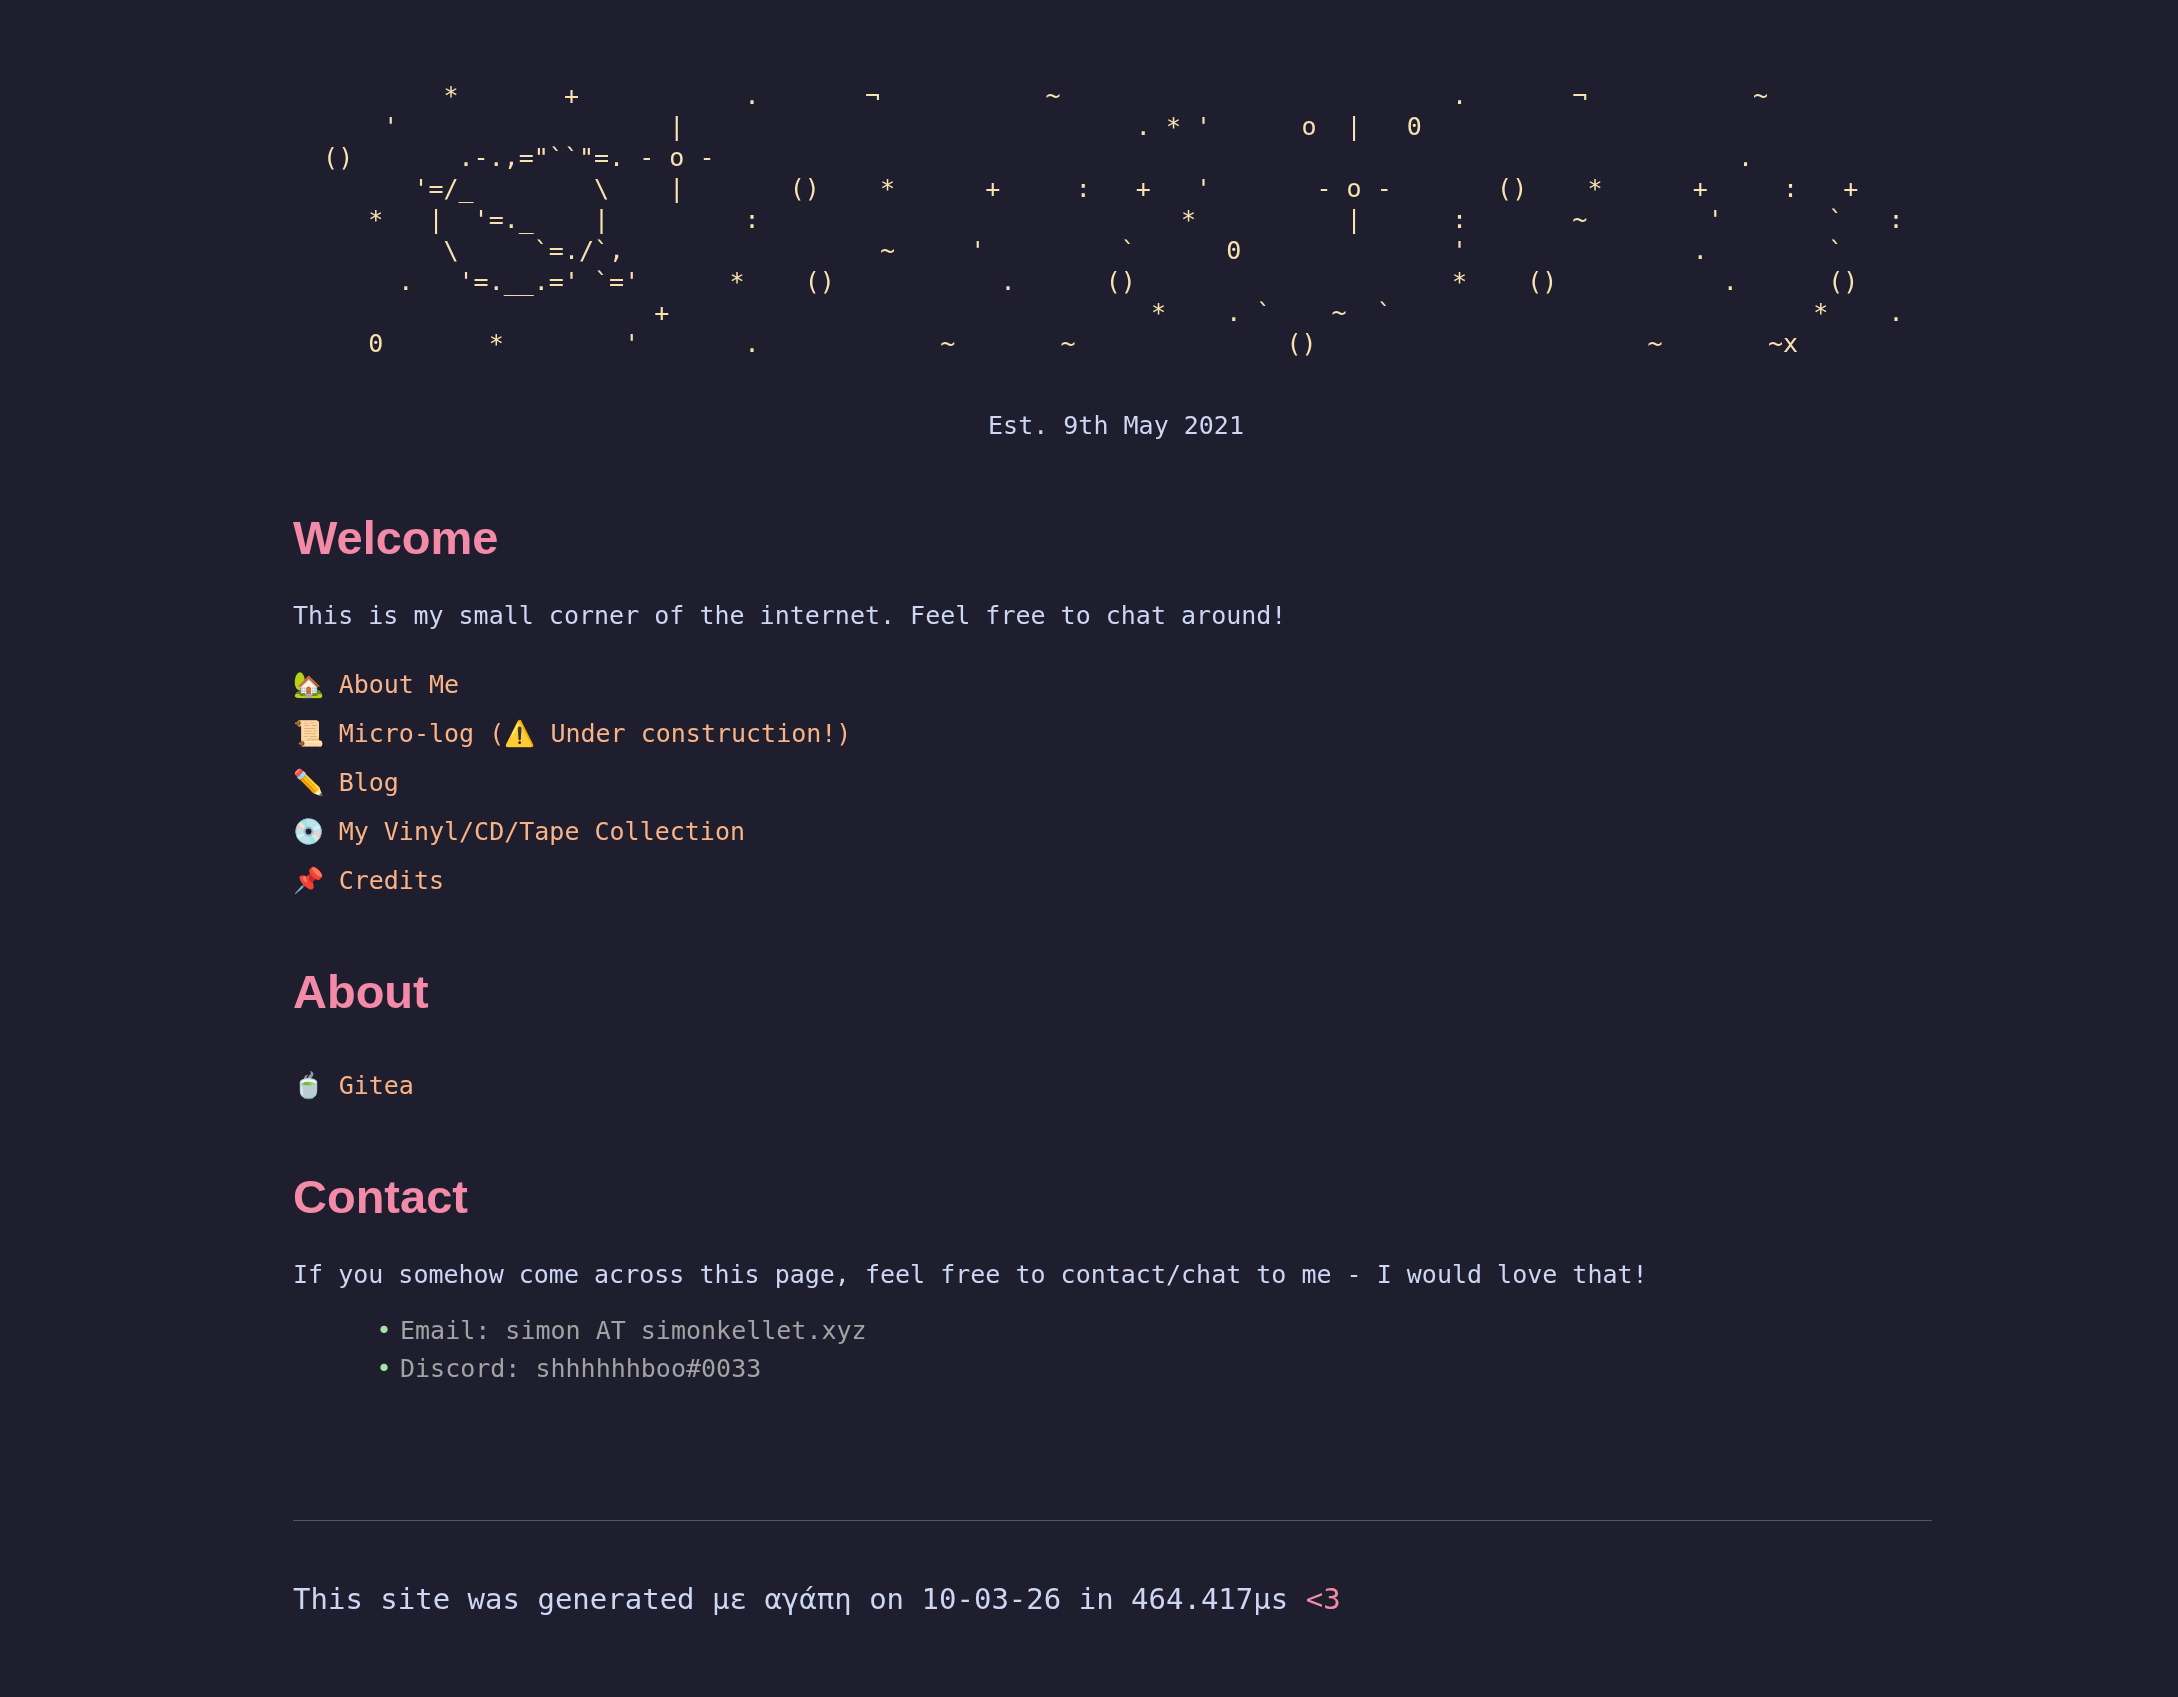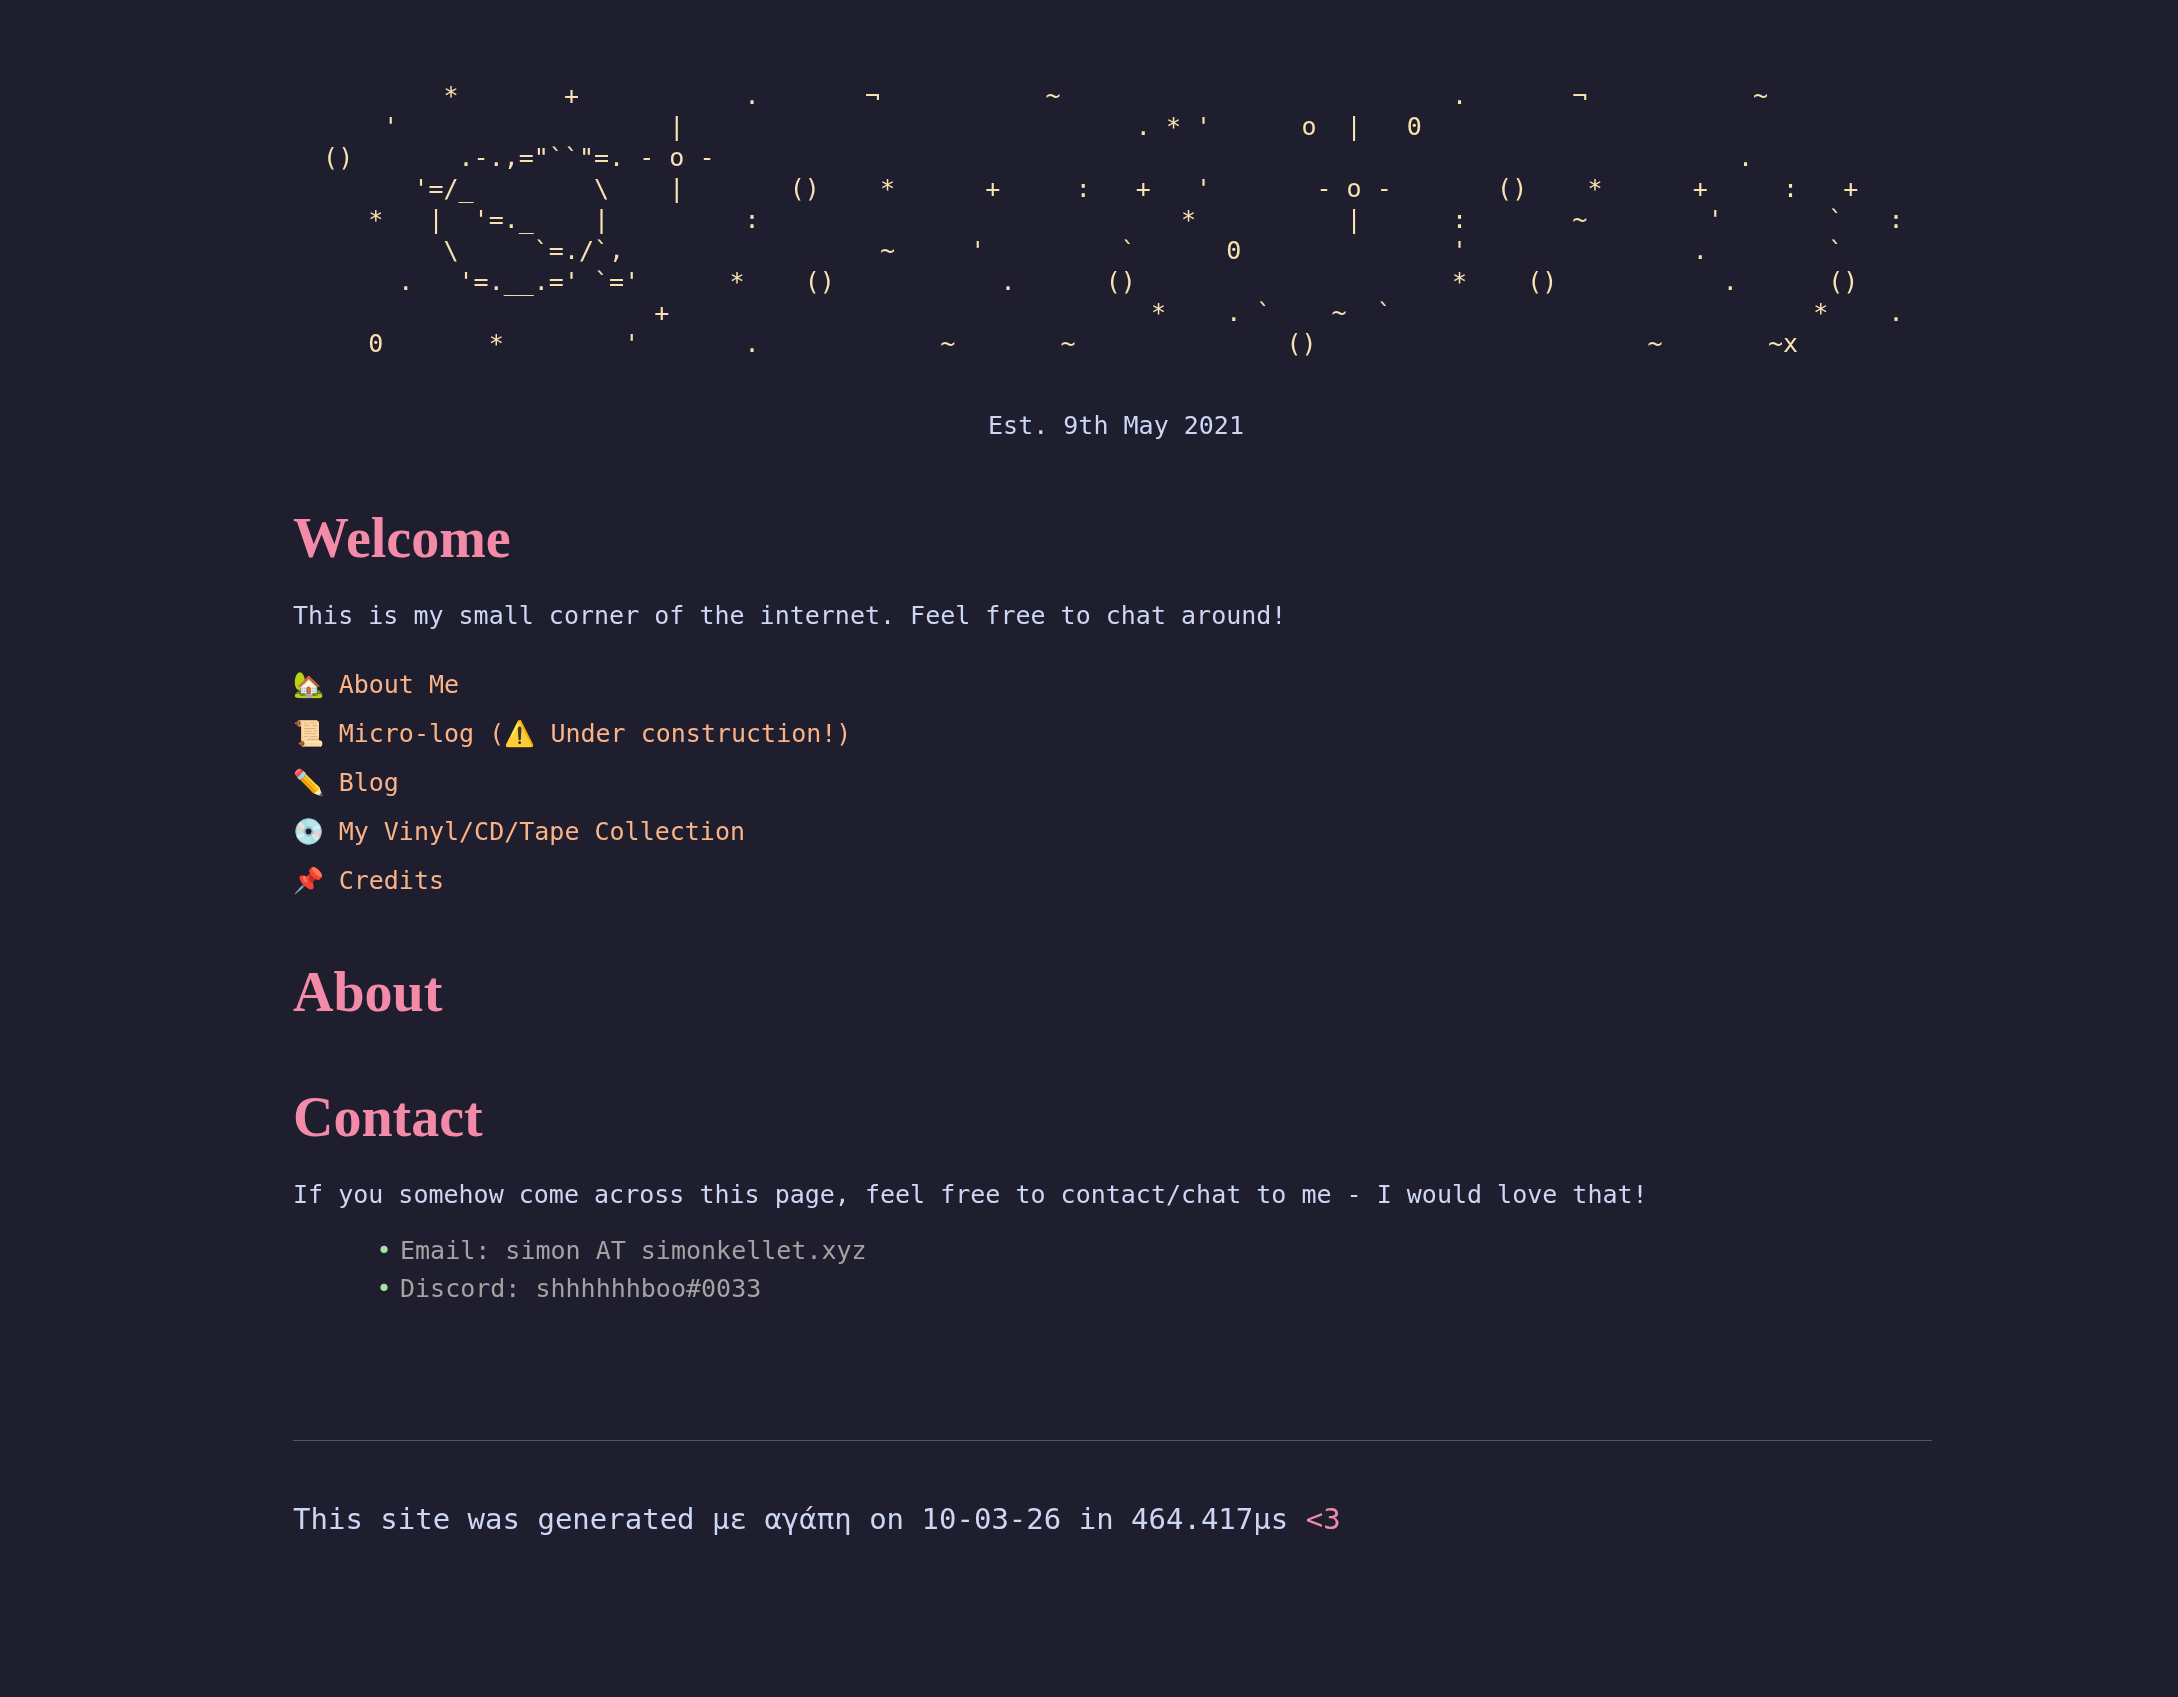--- a/index.html
+++ b/index.html
@@ -29,22 +29,22 @@
     white-space: pre;
   }
   .est {
     margin: 51px 0 0 0;
     line-height: 31px;
     color: #cdd6f4;
     text-align: center;
   }
   h1.section-title {
     margin: 69px 0 31px 0;
-    font-family: Liberation Serif, serif;
-    font-size: 56px;
+    font-family: Liberation Sans, sans-serif;
+    font-size: 47px;
     line-height: 56px;
     font-weight: bold;
     color: #f38ba8;
   }
   p.intro {
     margin: 0 0 14.5px 0;
     line-height: 38px;
     color: #cdd6f4;
   }
   ul.nav-links {
@@ -131,20 +131,23 @@
       <a><span class="emoji">💿</span><span>My Vinyl/CD/Tape Collection</span></a>
     </li>
     <li>
       <a><span class="emoji">📌</span><span>Credits</span></a>
     </li>
   </ul>
 
   <h1 class="section-title">About</h1>
 
   <ul class="nav-links">
+    <li>
+      <a><span class="emoji">🍵</span><span>Gitea</span></a>
+    </li>
   </ul>
 
   <h1 class="section-title">Contact</h1>
   <p class="intro">If you somehow come across this page, feel free to contact/chat to me - I would love that!</p>
 
   <ul class="contact-list">
     <li>Email: simon AT simonkellet.xyz</li>
     <li>Discord: shhhhhhboo#0033</li>
   </ul>
 

